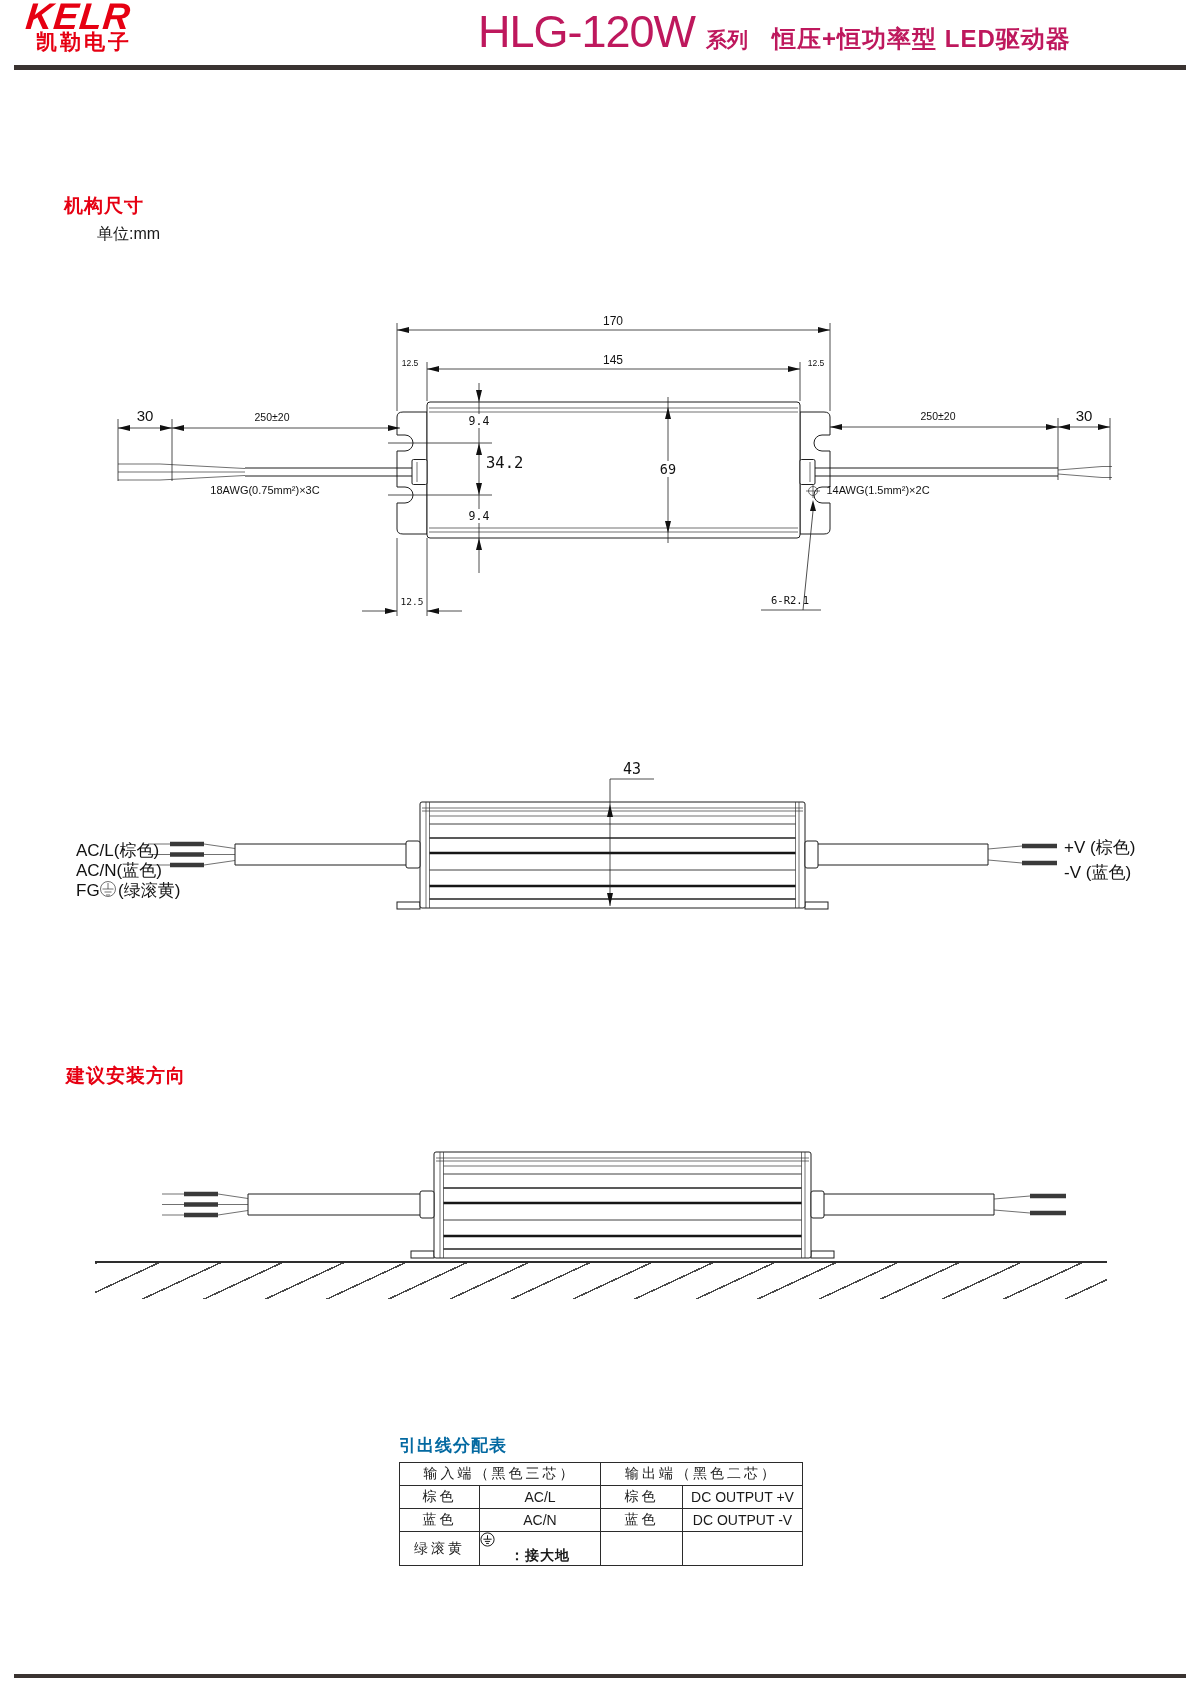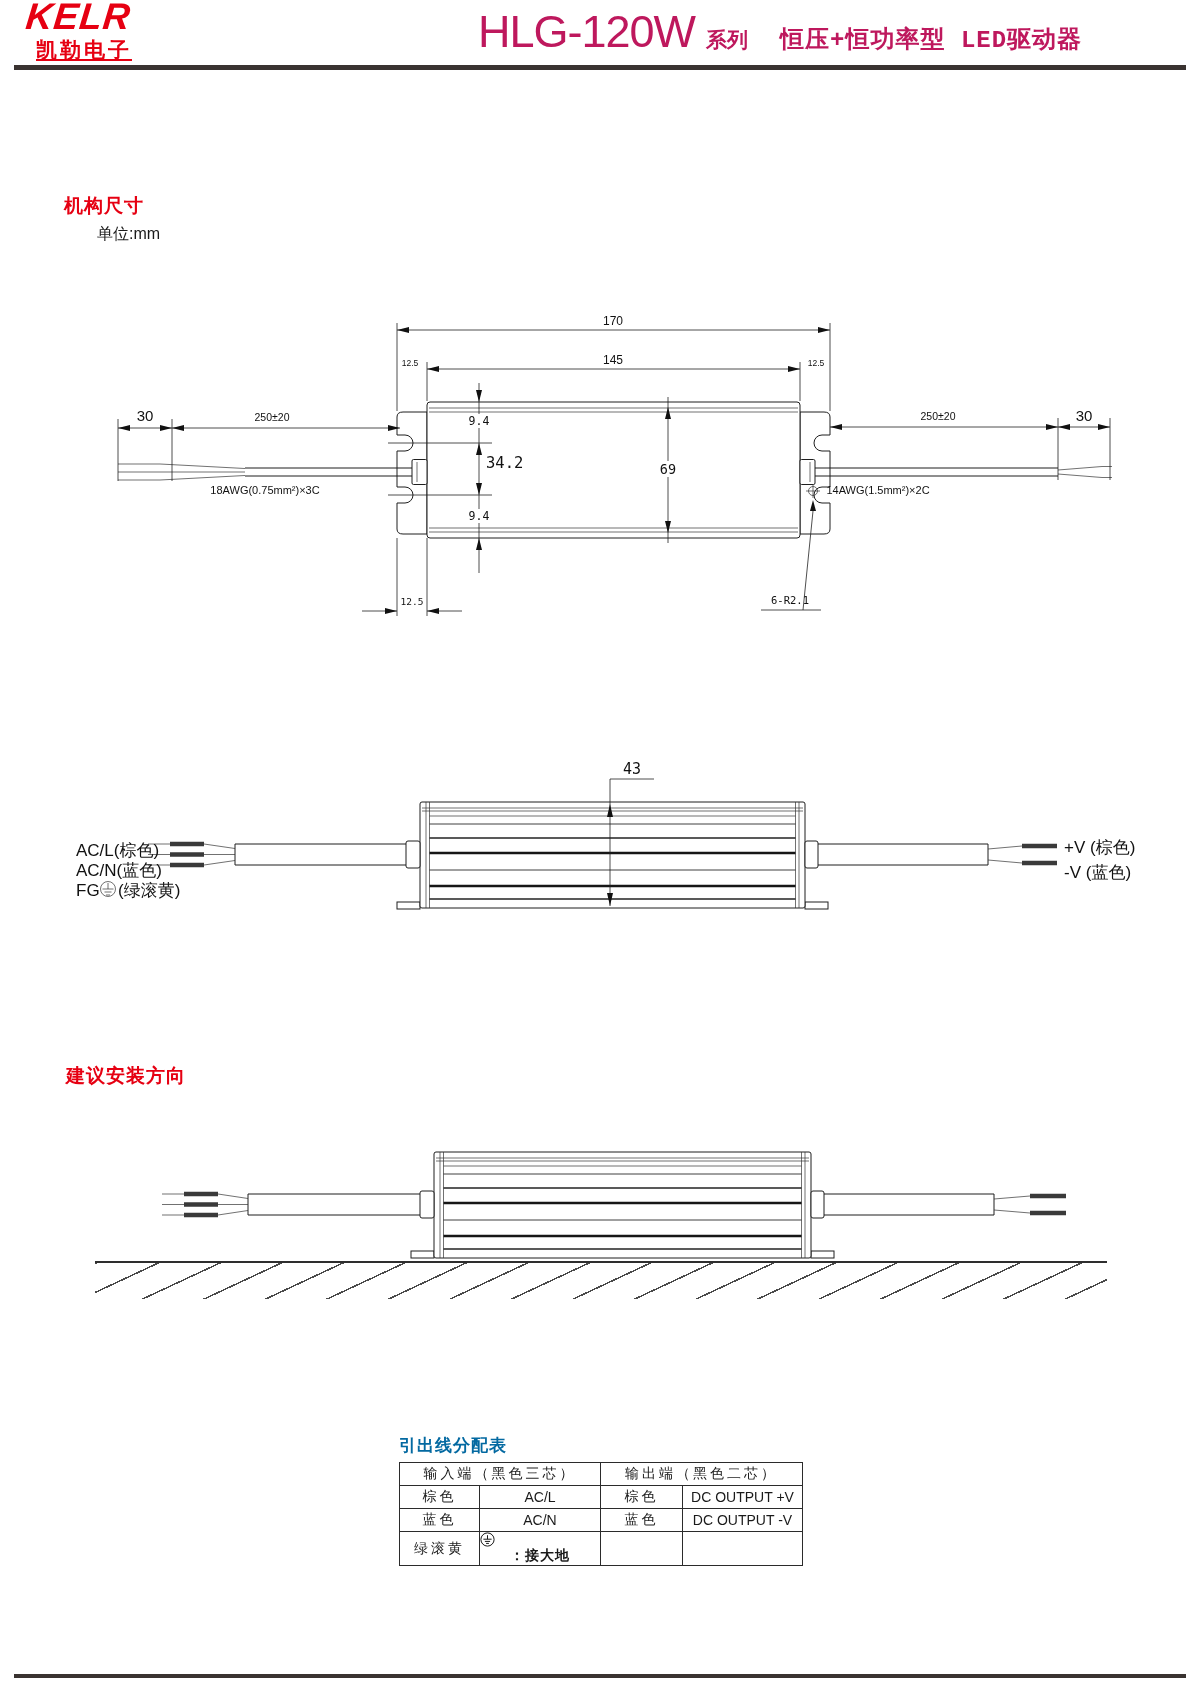--- a/index.html
+++ b/index.html
@@ -2,25 +2,25 @@
 <html><head>
 <meta charset="utf-8">
 <style>
   html,body{margin:0;padding:0;background:#fff;}
   .page{position:relative;width:1200px;height:1695px;background:#ffffff;overflow:hidden;
         font-family:"Liberation Sans","DejaVu Sans",sans-serif;color:#111;}
   .abs{position:absolute;}
   
   .logo-main{left:26px;top:-4px;font-size:37px;font-weight:900;font-style:italic;
              color:#e60012;letter-spacing:1px;transform:skewX(-6deg);}
-  .logo-sub{left:36px;top:36px;font-size:21px;font-weight:700;color:#e60012;letter-spacing:3px;text-decoration:underline;}
+  .logo-sub{left:36px;top:28px;font-size:21px;font-weight:700;color:#e60012;letter-spacing:3px;}
   .title-row{left:478px;top:6px;display:flex;align-items:baseline;color:#be185d;}
   .title-model{font-size:45px;font-weight:400;letter-spacing:-1px;}
   .title-series{font-size:21px;font-weight:700;margin-left:11px;font-family:Liberation Mono, monospace;}
-  .title-sub{font-size:24px;font-weight:700;margin-left:32px;letter-spacing:1px;font-family:Liberation Mono, monospace;}
+  .title-sub{font-size:24px;font-weight:700;margin-left:24px;letter-spacing:1px;}
   .rule{background:#3a3331;height:5px;left:14px;width:1172px;}
   .rule-top{top:65px;}
   .rule-bottom{top:1674px;height:4px;}
   .sec-heading{font-size:19px;font-weight:700;color:#e60012;letter-spacing:1px;}
   .unit-label{font-size:16px;color:#1a1a1a;margin-left:30px;}
   
   svg{display:block;}
   svg .ln{stroke:#1f1f1f;stroke-width:1;fill:none;}
   svg .thin{stroke:#333;stroke-width:0.7;fill:none;}
   svg .dimln{stroke:#222;stroke-width:0.8;fill:none;}

